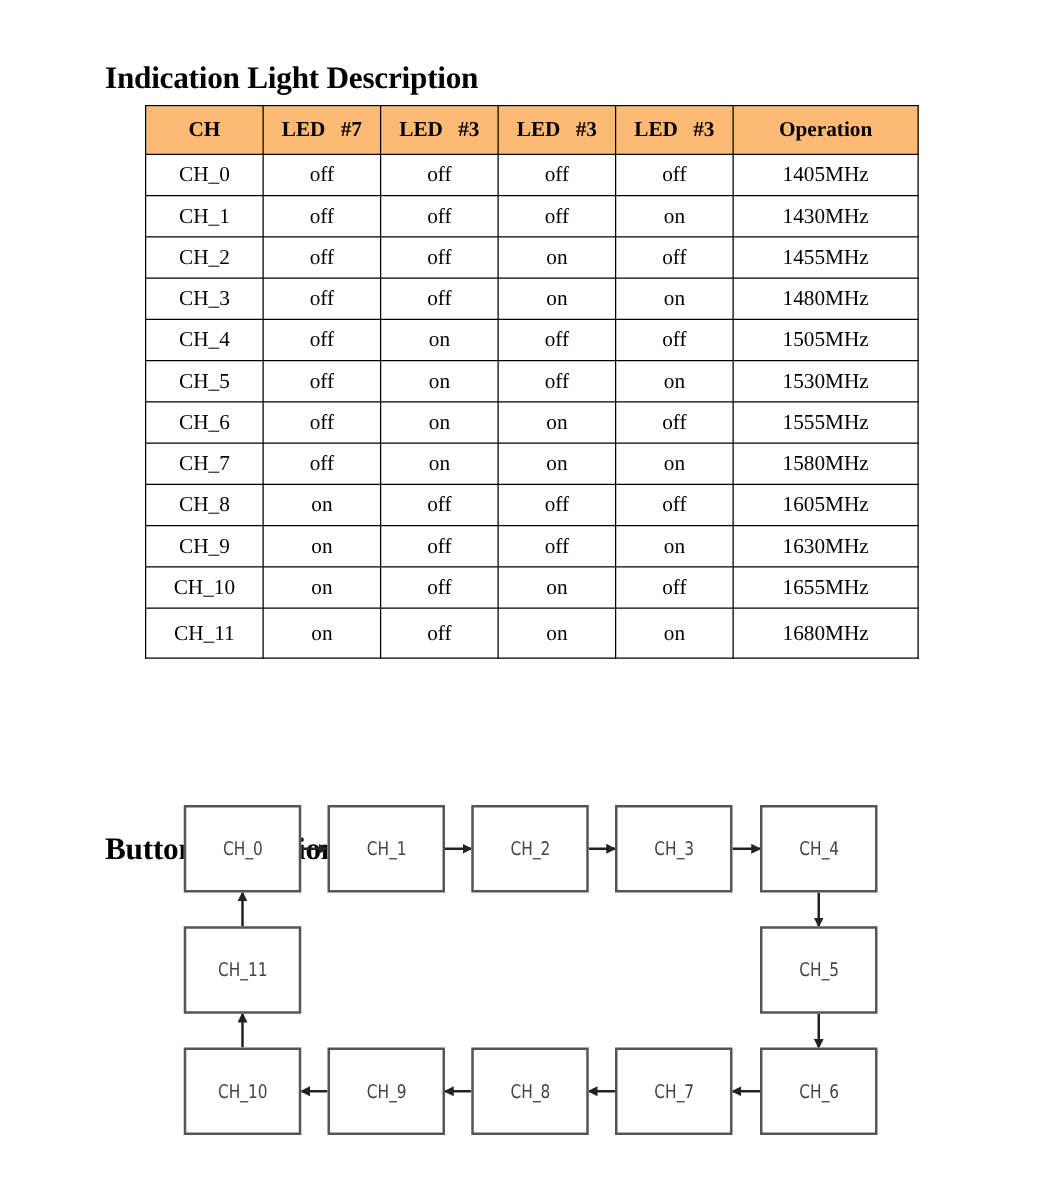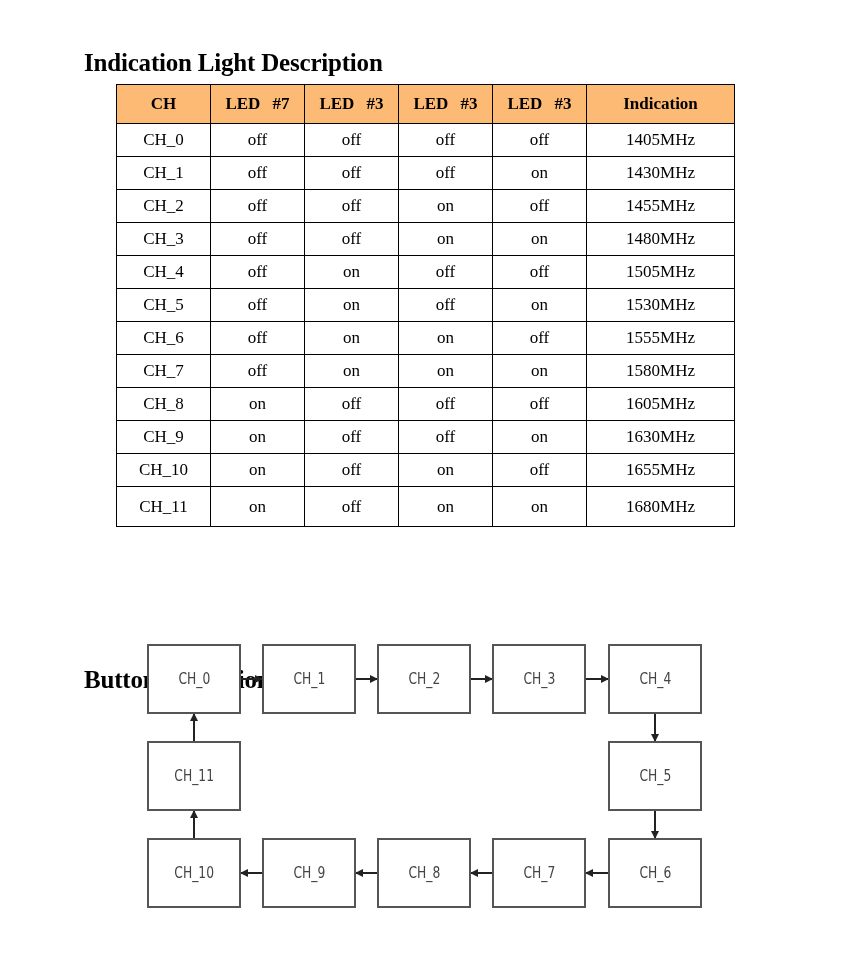--- a/index.html
+++ b/index.html
@@ -42,21 +42,21 @@
       <col class="c4">
       <col class="c5">
     </colgroup>
   <thead>
     <tr>
       <th>CH</th>
       <th class="hdr-led">LED #7</th>
       <th class="hdr-led">LED #3</th>
       <th class="hdr-led">LED #3</th>
       <th class="hdr-led">LED #3</th>
-      <th>Indication</th>
+      <th>Operation</th>
     </tr>
   </thead>
   <tbody id="tbody">
       <tr>
         <td>CH_0</td>
         <td>off</td>
         <td>off</td>
         <td>off</td>
         <td>off</td>
         <td>1405MHz</td>

